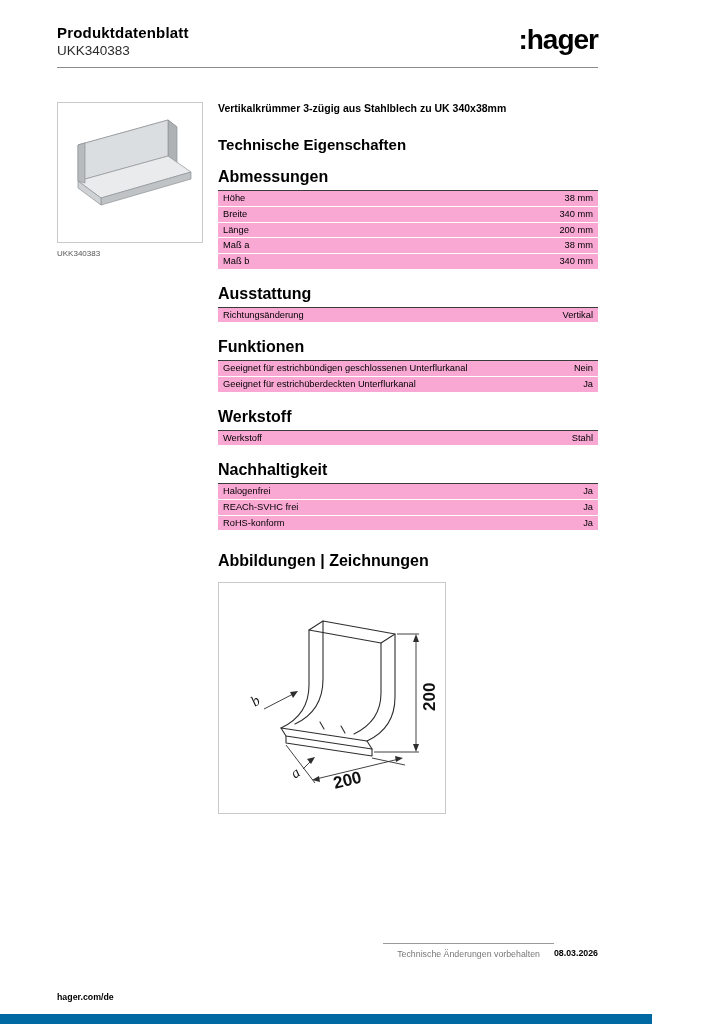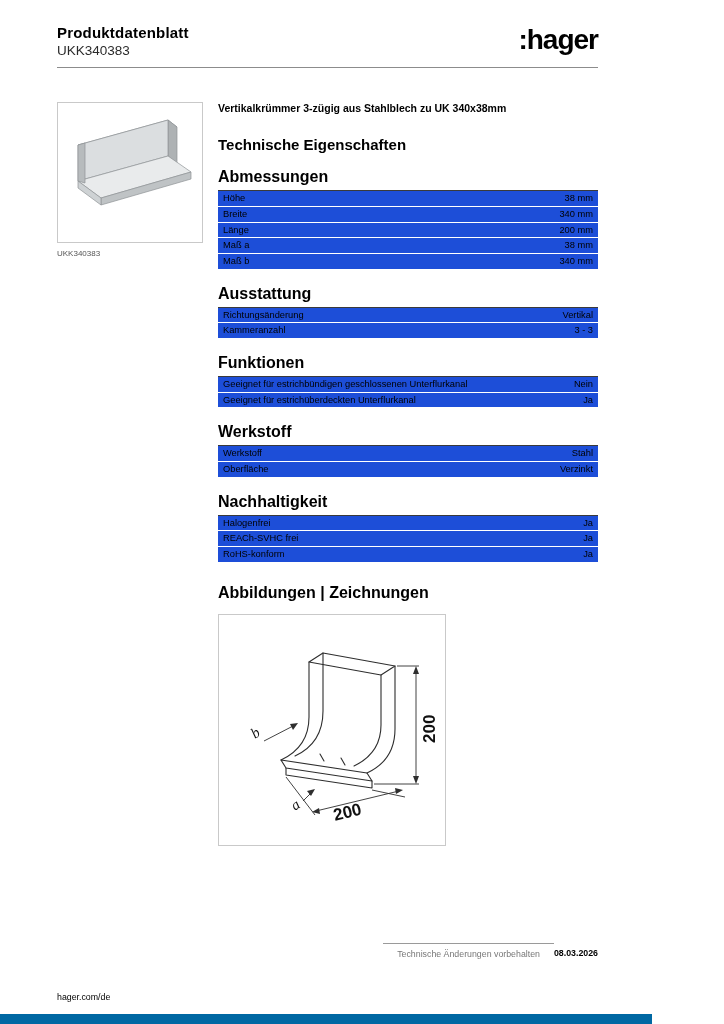--- a/index.html
+++ b/index.html
@@ -37,40 +37,40 @@
 
   
   .spec-table { width:100%; border-collapse:collapse; margin-bottom:13px; }
   .spec-table th {
     text-align:left; font-size:16px; font-weight:bold;
     padding:2px 0 4px 0;
     border-bottom:1.5px solid #3a3a3a;
   }
   .spec-table td {
     font-size:9.3px;
-    background:#1d4ed8;
+    background:#f9a8d4;
     padding:2px 5px 2px 5px;
     border-bottom:1px solid #ffffff;
     line-height:1.15;
   }
   .spec-table td.val { text-align:right; white-space:nowrap; }
 
   .drawings-heading { font-size:16px; font-weight:bold; margin-top:21px; margin-bottom:12px; }
   .drawing-box {
     width:228px; height:232px;
     border:1px solid #c9c9c9;
     background:#fff;
   }
 
   
   .footer {
     position:absolute; left:57px; right:54px; bottom:22px;
     display:flex; align-items:flex-start; font-size:8.8px;
   }
-  .footer-left  { font-weight:normal; flex:0 0 auto; padding-top:5px;margin-top:44px; }
+  .footer-left  { font-weight:bold; flex:0 0 auto; padding-top:5px;margin-top:44px; }
   .footer-center{ flex:1; text-align:right; color:#777; padding-top:5px; }
   .footer-center .inner { display:inline-block; border-top:1px solid #9a9a9a; padding:5px 14px 0 14px; margin-top:-5px; }
   .footer-right { font-weight:bold; flex:0 0 auto; padding-top:5px;text-align:center; }
 
   .bottom-bar { position:absolute; left:0; right:0; bottom:0; height:10px; }
 
   svg text.dim { font-family:"Liberation Sans", sans-serif; font-weight:bold; font-size:17px; fill:#111; }
   svg text.var { font-family:"Liberation Serif", serif; font-style:italic; font-size:15px; fill:#111; }
 </style>
 </head>
@@ -152,24 +152,20 @@
         <thead>
             <tr>
               <th colspan="2">Ausstattung</th>
             </tr>
           </thead>
         <tbody>
           <tr>
               <td>Richtungsänderung</td>
               <td class="val">Vertikal</td>
             </tr>
-          <tr>
-              <td>Kammeranzahl</td>
-              <td class="val">3 - 3</td>
-            </tr>
         </tbody>
       </table>
 
       <table class="spec-table">
         <thead>
             <tr>
               <th colspan="2">Funktionen</th>
             </tr>
           </thead>
         <tbody>
@@ -187,24 +183,20 @@
       <table class="spec-table">
         <thead>
             <tr>
               <th colspan="2">Werkstoff</th>
             </tr>
           </thead>
         <tbody>
           <tr>
               <td>Werkstoff</td>
               <td class="val">Stahl</td>
-            </tr>
-          <tr>
-              <td>Oberfläche</td>
-              <td class="val">Verzinkt</td>
             </tr>
         </tbody>
       </table>
 
       <table class="spec-table">
         <thead>
             <tr>
               <th colspan="2">Nachhaltigkeit</th>
             </tr>
           </thead>

